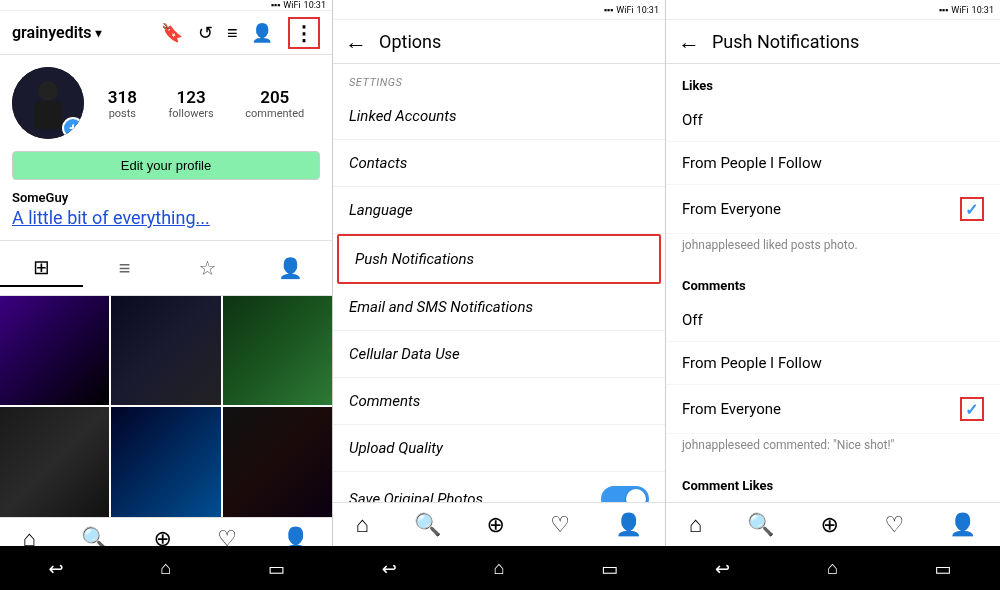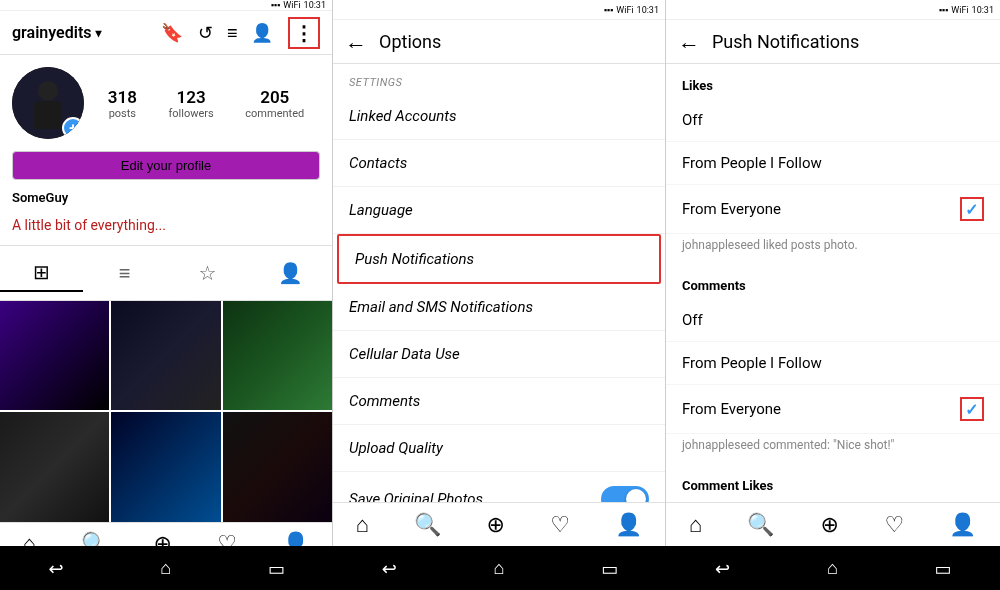--- a/index.html
+++ b/index.html
@@ -161,39 +161,40 @@
     .stat-label {
       font-size: 11px;
       color: #555;
     }
 
     .edit-profile-btn {
       width: 100%;
       padding: 6px;
       border: 1px solid #ccc;
       border-radius: 4px;
-      background: #a21caf;
+      background: #86efac;
       font-size: 13px;
       font-weight: 500;
       text-align: center;
       cursor: pointer;
       color: #000;
       margin-bottom: 10px;
     }
 
     .profile-name {
       font-size: 13px;
       font-weight: 600;
       color: #000;
-      margin-bottom: 12px;
+      margin-bottom: 2px;
     }
 
     .profile-bio {
-      font-size: 14px;
-      color: #b91c1c;
+      font-size: 18px;
+      color: #1d4ed8;
+      text-decoration: underline;
     }
 
     
     .grid-tabs {
       display: flex;
       border-top: 1px solid #e0e0e0;
       border-bottom: 1px solid #e0e0e0;
       padding: 8px 0;
     }
 

